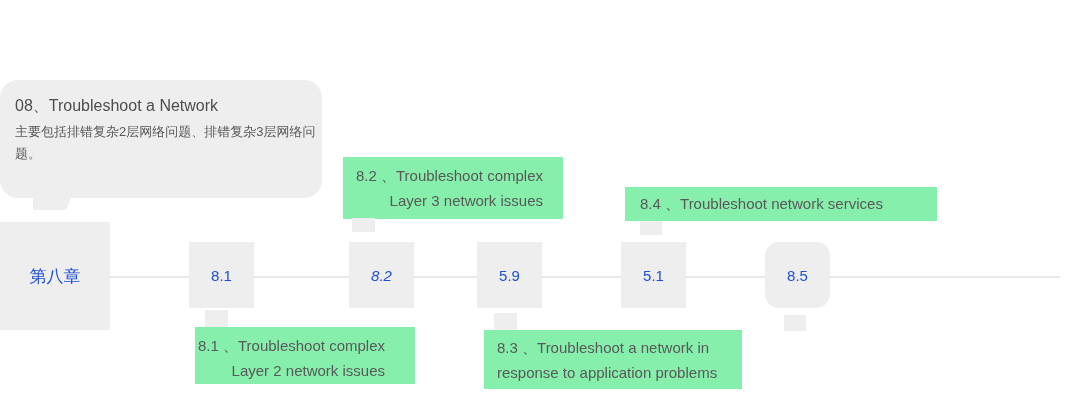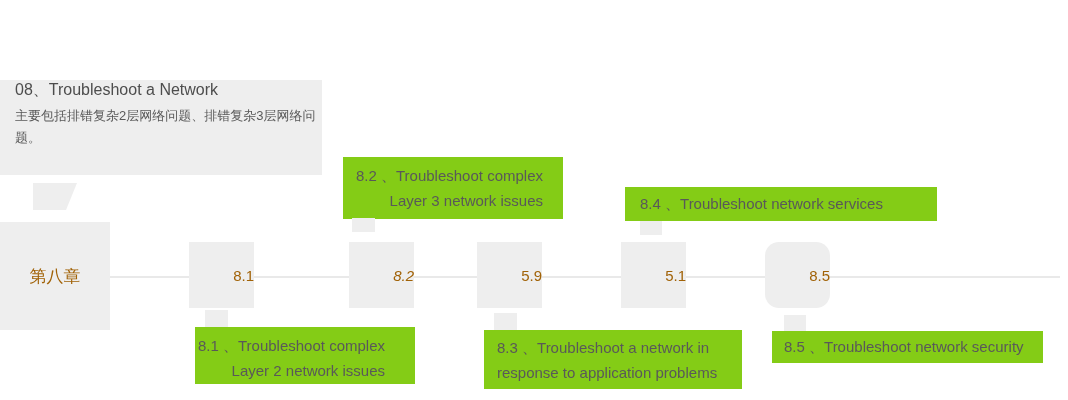--- a/index.html
+++ b/index.html
@@ -21,47 +21,48 @@
     background: #e9e9e9;
   }
 
   
   .node {
     position: absolute;
     background: #eeeeee;
     display: flex;
     align-items: center;
     justify-content: center;
-    color: #a16207;
+    color: #1d4ed8;
   }
   .chapter-node { left: 0; top: 222px; width: 110px; height: 108px; font-size: 17px; }
-  .section-node { top: 242px; width: 65px; height: 66px; font-size: 15px; justify-content: flex-end; }
+  .section-node { top: 242px; width: 65px; height: 66px; font-size: 15px; }
   .node-81 { left: 189px; }
   .node-82 { left: 349px; font-style: italic; }
   .node-83 { left: 477px; }
   .node-84 { left: 621px; }
   .node-85 { left: 765px; border-radius: 14px; }
 
   
   .chapter-bubble {
     position: absolute;
     left: 0; top: 80px;
-    width: 322px; height: 95px;
+    width: 322px; height: 118px;
     box-sizing: border-box;
-    padding: 0 15px 0 15px;
+    padding: 16px 15px 0 15px;
     background: #eeeeee;
     color: #595959;
+    border-radius: 18px;
   }
   .bubble-title { font-size: 16px; color: #4d4d4d; }
   .bubble-desc  { margin-top: 4px; font-size: 13px; line-height: 22px; white-space: nowrap; }
 
   
   .callout {
     position: absolute;
-    background: #84cc16;
+    background: #86efac;
     color: #595959;
     font-size: 15px;
     line-height: 25px;
     box-sizing: border-box;
     white-space: nowrap;
   }
   .callout-81 { left: 195px; top: 327px; width: 220px; height: 57px; text-align: right; padding: 6px 30px 0 0; }
   .callout-82 { left: 343px; top: 157px; width: 220px; height: 62px; text-align: right; padding: 6px 20px 0 0; }
   .callout-83 { left: 484px; top: 330px; width: 258px; height: 59px; text-align: left;  padding: 5px 0 16px 13px; }
   .callout-84 { left: 625px; top: 187px; width: 312px; height: 34px; line-height: 34px; padding-left: 15px; }
@@ -130,17 +131,14 @@
     <div>8.3 、Troubleshoot a network in</div>
     <div>response to application problems</div>
   </div>
 
   <div class="callout callout-84">
     <div>8.4 、Troubleshoot network services</div>
   </div>
   <div class="tail tail-84"></div>
 
   <div class="tail tail-85"></div>
-  <div class="callout callout-85">
-    <div>8.5 、Troubleshoot network security</div>
-  </div>
 
 </div>
 
 </body></html>

